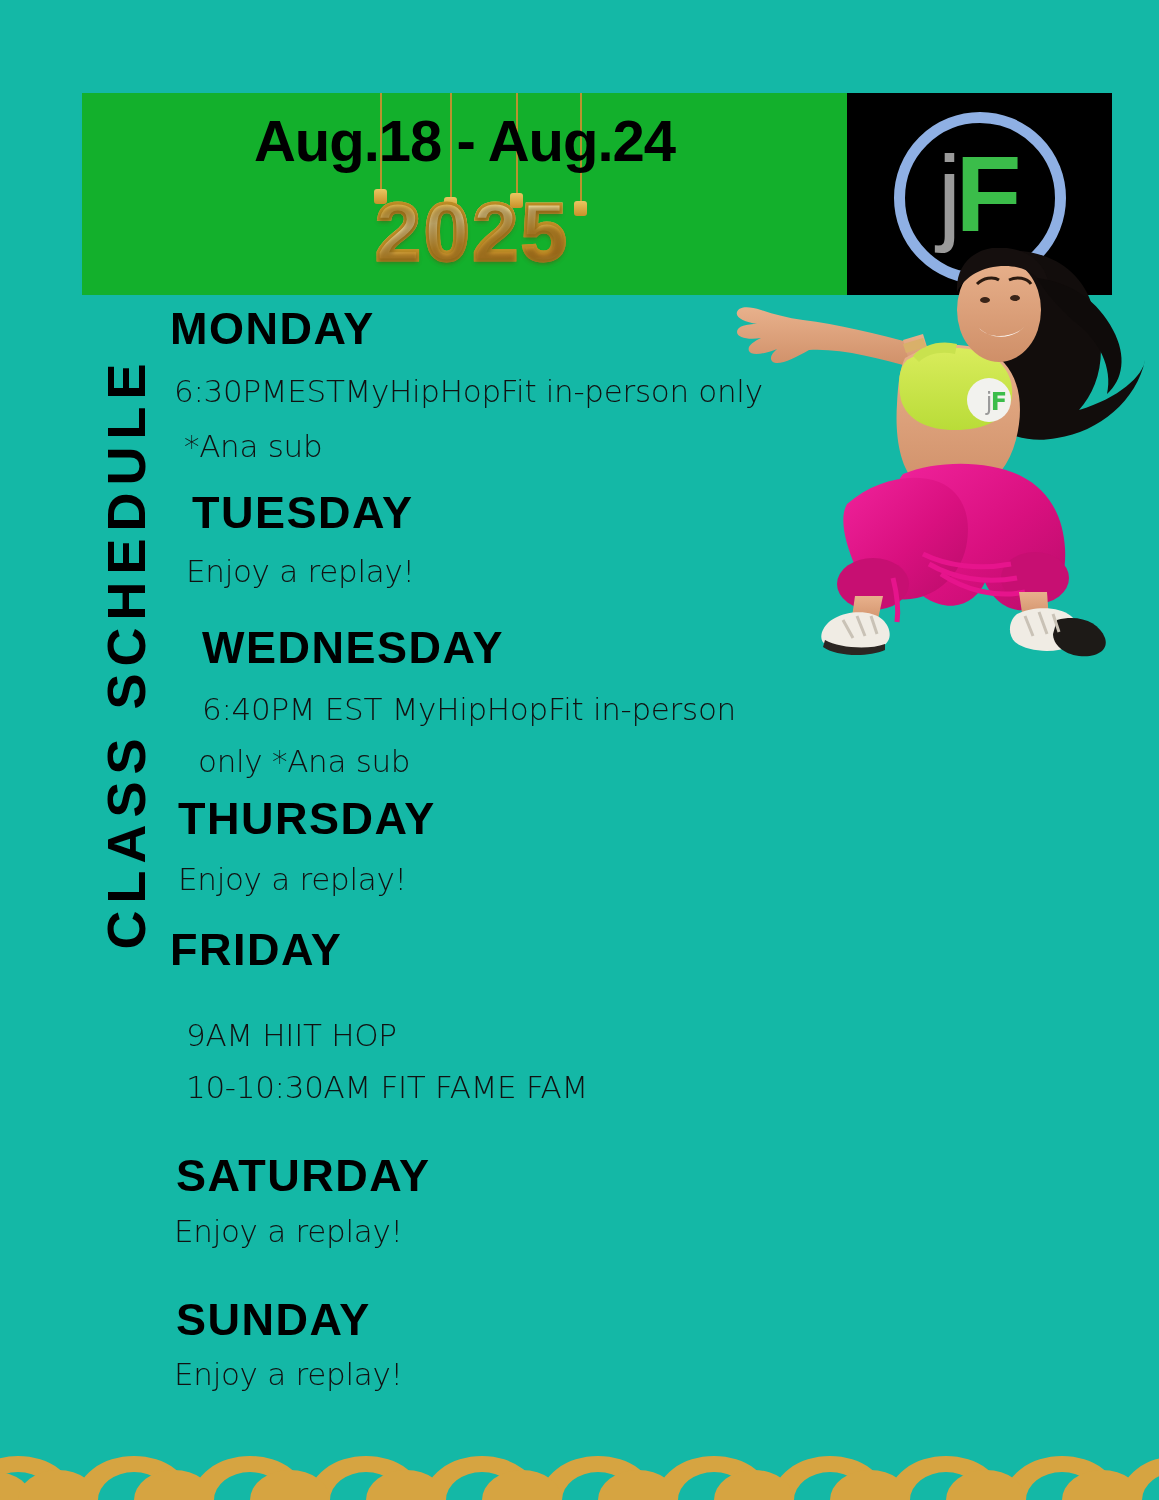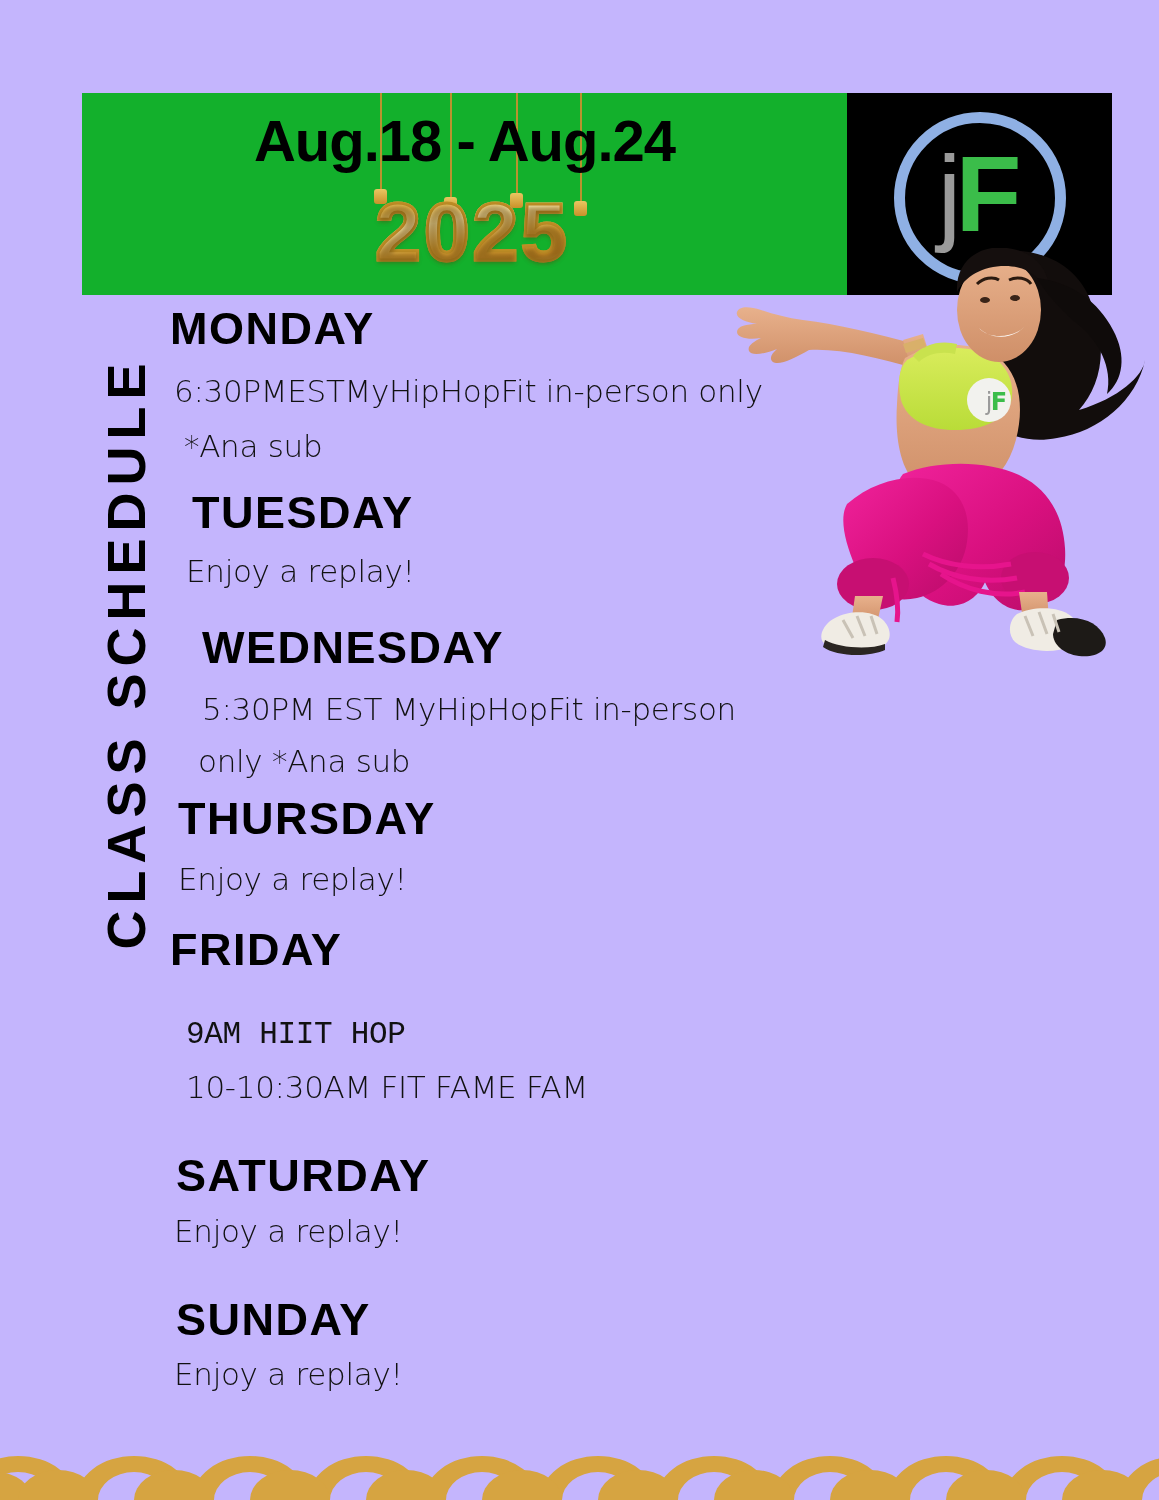--- a/index.html
+++ b/index.html
@@ -4,21 +4,21 @@
 <style>
   html, body {
     margin: 0;
     padding: 0;
     background: #ffffff;
   }
   .poster {
     position: relative;
     width: 1159px;
     height: 1500px;
-    background: #c4b5fd;
+    background: #14b8a6;
     overflow: hidden;
     font-family: "DejaVu Sans", sans-serif;
   }
 
   
   .green-band {
     position: absolute;
     left: 82px;
     top: 93px;
     width: 765px;
@@ -227,32 +227,32 @@
       <div class="day-line" style="padding-left:14px;">*Ana sub</div>
     </div>
 
     <div class="day-block" style="margin-top:16px;">
       <div class="day-name" style="padding-left:22px;">TUESDAY</div>
       <div class="day-line" style="padding-left:16px; margin-top:8px;">Enjoy a replay!</div>
     </div>
 
     <div class="day-block" style="margin-top:26px;">
       <div class="day-name" style="padding-left:32px;">WEDNESDAY</div>
-      <div class="day-line" style="padding-left:32px; margin-top:10px;">5:30PM EST MyHipHopFit in-person</div>
+      <div class="day-line" style="padding-left:32px; margin-top:10px;">6:40PM EST MyHipHopFit in-person</div>
       <div class="day-line" style="padding-left:28px; margin-top:8px;">only *Ana sub</div>
     </div>
 
     <div class="day-block" style="margin-top:7px;">
       <div class="day-name" style="padding-left:8px;">THURSDAY</div>
       <div class="day-line" style="padding-left:8px; margin-top:10px;">Enjoy a replay!</div>
     </div>
 
     <div class="day-block" style="margin-top:20px;">
       <div class="day-name">FRIDAY</div>
-      <div class="day-line" style="padding-left:16px; margin-top:34px;font-family:Liberation Mono, monospace;">9AM HIIT HOP</div>
+      <div class="day-line" style="padding-left:16px; margin-top:34px;">9AM HIIT HOP</div>
       <div class="day-line" style="padding-left:16px; margin-top:8px;">10-10:30AM FIT FAME FAM</div>
     </div>
 
     <div class="day-block" style="margin-top:38px;">
       <div class="day-name" style="padding-left:6px;">SATURDAY</div>
       <div class="day-line" style="padding-left:4px; margin-top:4px;">Enjoy a replay!</div>
     </div>
 
     <div class="day-block" style="margin-top:38px;">
       <div class="day-name" style="padding-left:6px;">SUNDAY</div>

